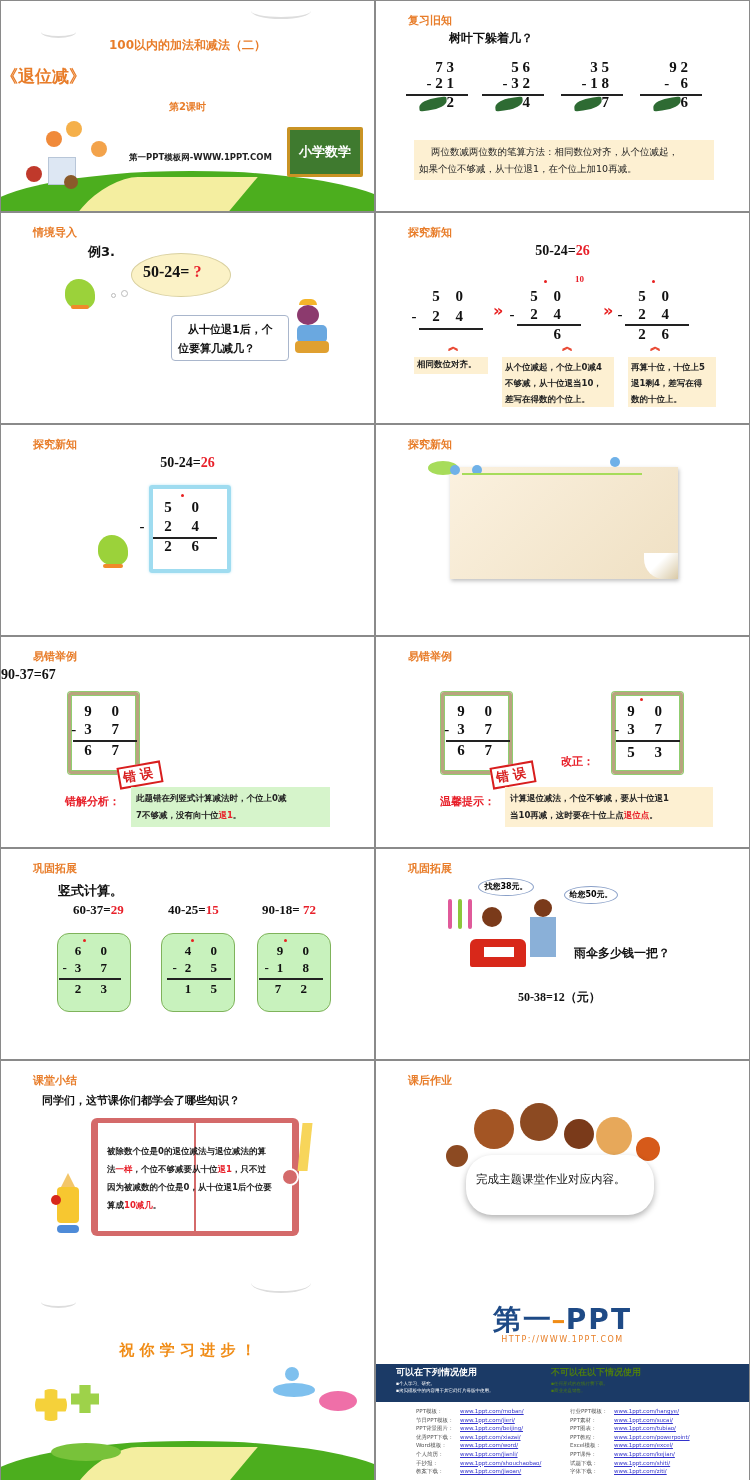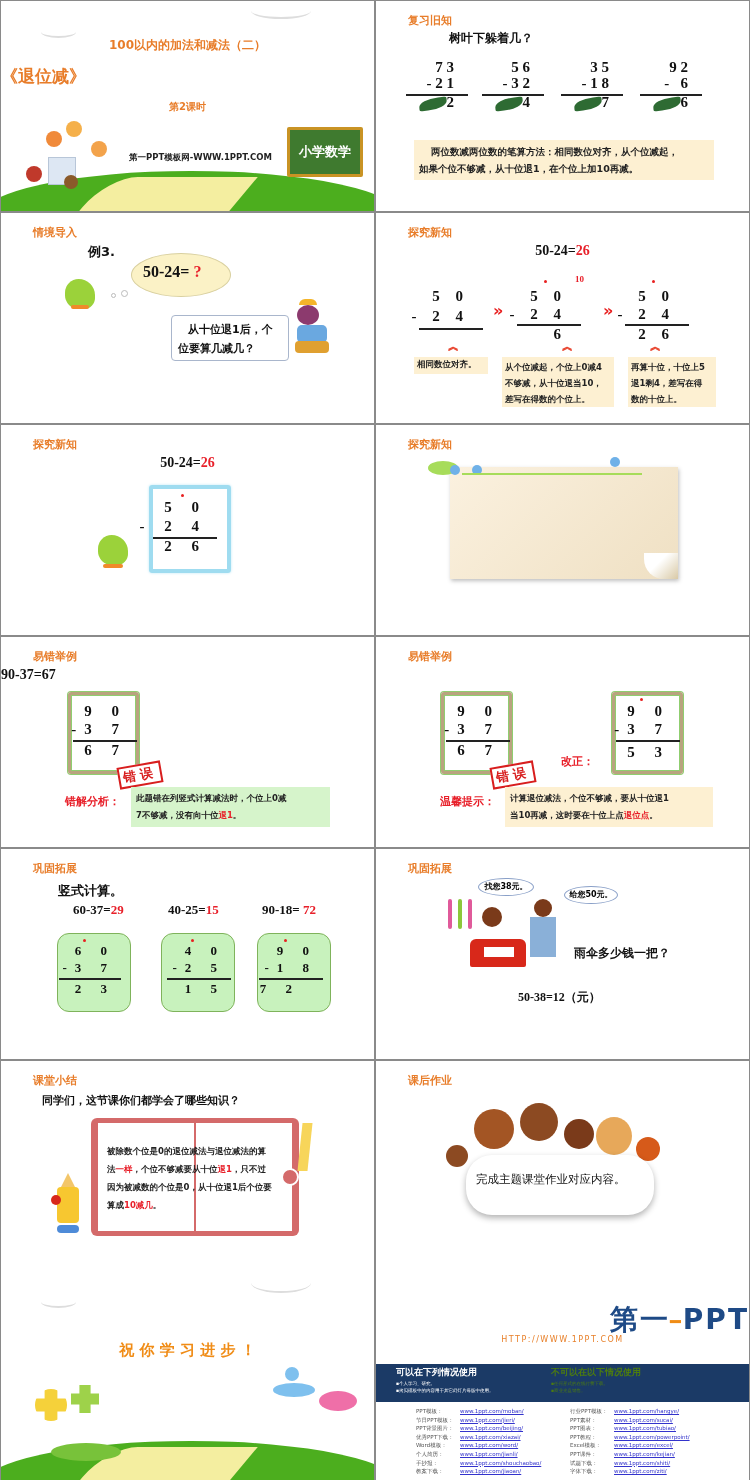--- a/index.html
+++ b/index.html
@@ -71,21 +71,21 @@
     <div class="row" style="right:14px;top:16px">- 1 8</div>
     <div class="line" style="left:0;right:0;top:35px"></div>
     <div class="row" style="right:14px;top:35px"><span class="leaf"></span><span>7</span></div>
   </div>
   <div class="va" style="left:264px;top:58px;width:62px;height:50px">
     <div class="row" style="right:14px;top:0">9 2</div>
     <div class="row" style="right:14px;top:16px">-   6</div>
     <div class="line" style="left:0;right:0;top:35px"></div>
     <div class="row" style="right:14px;top:35px"><span class="leaf"></span><span>6</span></div>
   </div>
-  <div class="box-cream" style="left:38px;top:139px;width:300px;height:40px;padding:3px 5px;font-size:9.5px;font-weight:bold;line-height:17px;color:#222">
+  <div class="box-cream" style="left:38px;top:139px;width:300px;height:40px;padding:3px 5px;font-size:9.5px;font-weight:normal;line-height:17px;color:#222">
     <div style="text-indent:12px">两位数减两位数的笔算方法：相同数位对齐，从个位减起，</div>
     <div>如果个位不够减，从十位退1，在个位上加10再减。</div>
   </div>
 </div>
 
 <div class="slide" style="left:1px;top:213px">
   <div class="sec">情境导入</div>
   <div style="position:absolute;left:87px;top:30px;font-size:13px;font-weight:bold;color:#111">例3.</div>
   <div style="position:absolute;left:130px;top:40px;width:100px;height:44px;background:#fbf2c6;border:1px solid #d9d0a0;border-radius:50%"></div>
   <div style="position:absolute;left:120px;top:77px;width:7px;height:7px;border-radius:50%;border:1px solid #bbb"></div>
@@ -249,21 +249,21 @@
     <div class="line" style="left:0;right:0;top:35px"></div>
     <div class="row" style="right:6px;top:38px;letter-spacing:8px">1 5</div>
   </div>
 
   <div class="gbox" style="left:256px;top:84px;width:74px;height:79px"></div>
   <div class="va" style="left:258px;top:94px;width:64px;height:60px;font-size:13px">
     <div style="position:absolute;left:25px;top:-4px;width:3px;height:3px;border-radius:50%;background:#e82020"></div>
     <div class="row" style="right:6px;top:0;letter-spacing:8px">9 0</div>
     <div class="row" style="right:6px;top:17px;letter-spacing:8px">-1 8</div>
     <div class="line" style="left:0;right:0;top:35px"></div>
-    <div class="row" style="right:23px;top:38px;letter-spacing:8px">7 2</div>
+    <div class="row" style="right:8px;top:38px;letter-spacing:8px">7 2</div>
   </div>
 </div>
 
 <div class="slide" style="left:376px;top:849px">
   <div class="sec">巩固拓展</div>
   <div style="position:absolute;left:102px;top:29px;width:56px;height:18px;border:1px solid #8aa0c8;border-radius:50%;font-size:8px;font-weight:bold;text-align:center;line-height:16px;background:#fff">找您38元。</div>
   <div style="position:absolute;left:188px;top:37px;width:54px;height:18px;border:1px solid #8aa0c8;border-radius:50%;font-size:8px;font-weight:bold;text-align:center;line-height:16px;background:#fff">给您50元。</div>
   <div style="position:absolute;left:70px;top:50px;width:110px;height:70px">
     <div style="position:absolute;left:2px;top:0;width:4px;height:30px;background:#e05a9a;border-radius:2px"></div>
     <div style="position:absolute;left:12px;top:0;width:4px;height:30px;background:#8cc83a;border-radius:2px"></div>
@@ -322,21 +322,21 @@
   <div style="position:absolute;left:90px;top:176px;width:150px;height:40px;background:#f4eea0;transform:skewX(-40deg);border-radius:30px 0 0 0"></div>
   <div style="position:absolute;left:50px;top:172px;width:70px;height:18px;background:#78c23a;border-radius:50%"></div>
   <div style="position:absolute;left:34px;top:118px;width:32px;height:32px;background:#f5d13a;border-radius:50%;clip-path:polygon(30% 0,70% 0,70% 30%,100% 30%,100% 70%,70% 70%,70% 100%,30% 100%,30% 70%,0 70%,0 30%,30% 30%)"></div>
   <div style="position:absolute;left:70px;top:114px;width:28px;height:28px;background:#9ed24a;clip-path:polygon(30% 0,70% 0,70% 30%,100% 30%,100% 70%,70% 70%,70% 100%,30% 100%,30% 70%,0 70%,0 30%,30% 30%)"></div>
   <div style="position:absolute;left:272px;top:112px;width:42px;height:14px;background:#7ec0ee;border-radius:50%"></div>
   <div style="position:absolute;left:284px;top:96px;width:14px;height:14px;background:#7ec0ee;border-radius:50%"></div>
   <div style="position:absolute;left:318px;top:120px;width:38px;height:20px;background:#ef6fa8;border-radius:50%"></div>
 </div>
 
 <div class="slide" style="left:376px;top:1271px">
-  <div style="position:absolute;left:0;width:373px;top:30px;text-align:right;font-size:28px;font-weight:bold;color:#1e4a86;letter-spacing:2px"><span>第一</span><span style="color:#f08c16;font-size:18px;vertical-align:middle">━</span><span>PPT</span></div>
+  <div style="position:absolute;left:0;width:373px;top:30px;text-align:center;font-size:28px;font-weight:bold;color:#1e4a86;letter-spacing:2px"><span>第一</span><span style="color:#f08c16;font-size:18px;vertical-align:middle">━</span><span>PPT</span></div>
   <div style="position:absolute;left:0;width:373px;top:64px;text-align:center;font-size:8px;color:#e8802a;letter-spacing:1.5px">HTTP://WWW.1PPT.COM</div>
   <div class="footer-band" style="top:93px;height:38px"></div>
   <div style="position:absolute;left:20px;top:95px;color:#fff">
     <div style="font-size:9px;font-weight:bold">可以在下列情况使用</div>
     <div style="font-size:4.5px;margin-top:2px">▪个人学习、研究。</div>
     <div style="font-size:4.5px;margin-top:2px">▪拷贝模板中的内容用于其它幻灯片母版中使用。</div>
   </div>
   <div style="position:absolute;left:175px;top:95px;color:#4d7c0f">
     <div style="font-size:9px;font-weight:bold">不可以在以下情况使用</div>
     <div style="font-size:4.5px;margin-top:2px">▪任何形式的在线付费下载。</div>

